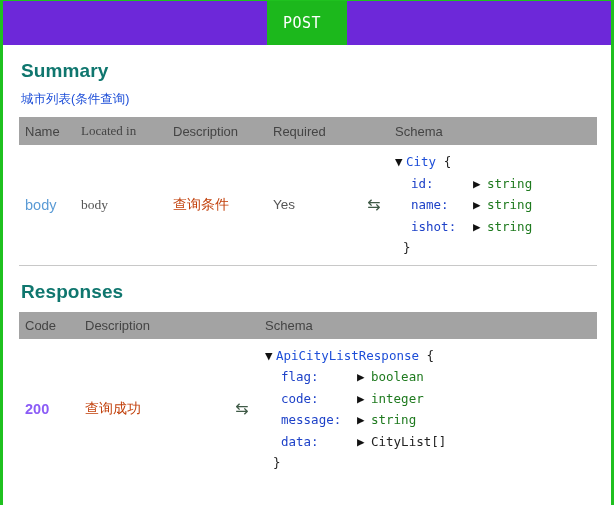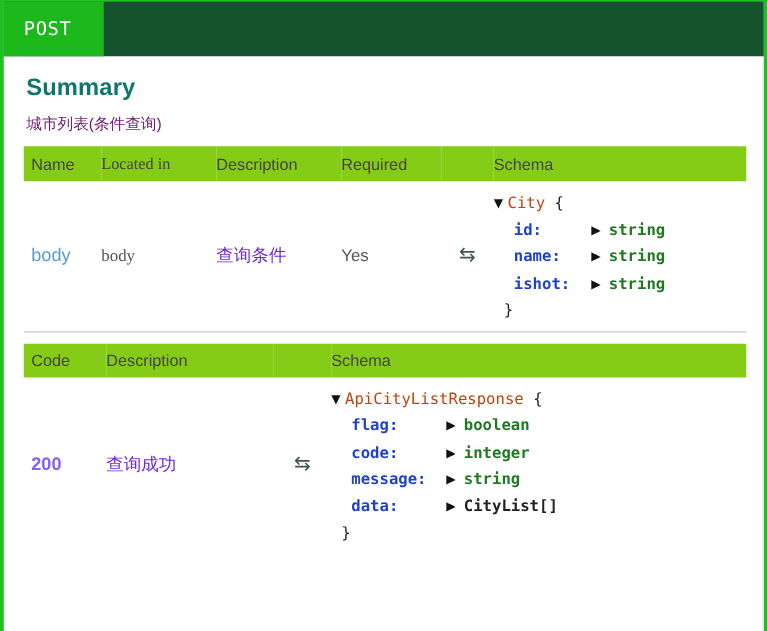--- a/index.html
+++ b/index.html
@@ -19,22 +19,23 @@
     width: 614px; height: 505px;
     border-left: 3px solid #1fc11f;
     border-right: 3px solid #1fc11f;
     border-top: 1px solid #1fc11f;
     background: #ffffff;
   }
 
   
   .header-strip {
     height: 44px;
-    background: #14532d;
+    background: #6d28d9;
     position: relative;
+    text-align: center;
   }
   .method-tab {
     display: inline-flex;
     align-items: center;
     height: 44px;
     padding: 0 16px;
     background: #1cb81c;
     color: #ffffff;
     font-family: "DejaVu Sans Mono", monospace;
     font-size: 15px;
@@ -47,34 +48,34 @@
   .content { padding: 0; }
 
   .section-title {
     color: #0f766e;
     font-size: 19px;
     font-weight: bold;
     margin: 15px 0 0 18px;
     letter-spacing: 0.1px;
   }
   .summary-text {
-    color: #701a75;
+    color: #1d4ed8;
     font-size: 12.5px;
     margin: 9px 15px 0 18px;
   }
 
   
   table.api-table {
     width: 578px;
     margin: 9px 0 0 16px;
     border-collapse: collapse;
     table-layout: fixed;
   }
   table.api-table thead th {
-    background: #84cc16;
+    background: #a3a3a3;
     color: #444444;
     font-size: 13px;
     font-weight: normal;
     text-align: left;
     padding: 6px 0 6px 0;
     border: none;
   }
   table.api-table tbody td {
     font-size: 13.5px;
     color: #555555;
@@ -91,21 +92,21 @@
 
   .param-name-link {
     color: #5b9bd5;
     font-size: 14.5px;
   }
   .code-200 {
     color: #8b5cf6;
     font-weight: bold;
     font-size: 14.5px;
   }
-  .desc-cn { font-size: 14px; color: #6d28d9; }
+  .desc-cn { font-size: 14px; color: #c2410c; }
   .required-yes { font-size: 13.5px; color: #555555; }
 
   .swap-icon {
     color: #3f5a47;
     font-size: 16px;
     line-height: 1;
     cursor: pointer;
     user-select: none;
   }
 
@@ -116,23 +117,23 @@
     line-height: 1.72;
     color: #222222;
     white-space: nowrap;
   }
   .schema-tree .caret {
     color: #111111;
     cursor: pointer;
     display: inline-block;
     width: 11px;
   }
-  .schema-tree .model-name { color: #c2410c; text-align: center; }
+  .schema-tree .model-name { color: #1d4ed8; text-align: center; }
   .schema-tree .brace { color: #222222; }
-  .schema-tree .prop-row { display: block; padding-left: 16px; font-weight: bold; }
+  .schema-tree .prop-row { display: block; padding-left: 16px; }
   .schema-tree .prop-key {
     color: #1e42c8;
     display: inline-block;
   }
   .schema-tree .prop-caret {
     color: #111111;
     cursor: pointer;
     display: inline-block;
     width: 14px;
     text-align: left;
@@ -216,20 +217,21 @@
 
               <span class="close-brace">}</span>
             </div>
           </td>
         </tr>
       </tbody>
     </table>
 
     <div class="row-divider"></div>
 
+    <div class="section-title">Responses</div>
 
     <table class="api-table">
       <thead>
         <tr>
           <th class="rcol-code">Code</th>
           <th class="rcol-desc">Description</th>
           <th class="rcol-ico"></th>
           <th class="rcol-schema">Schema</th>
         </tr>
       </thead>

